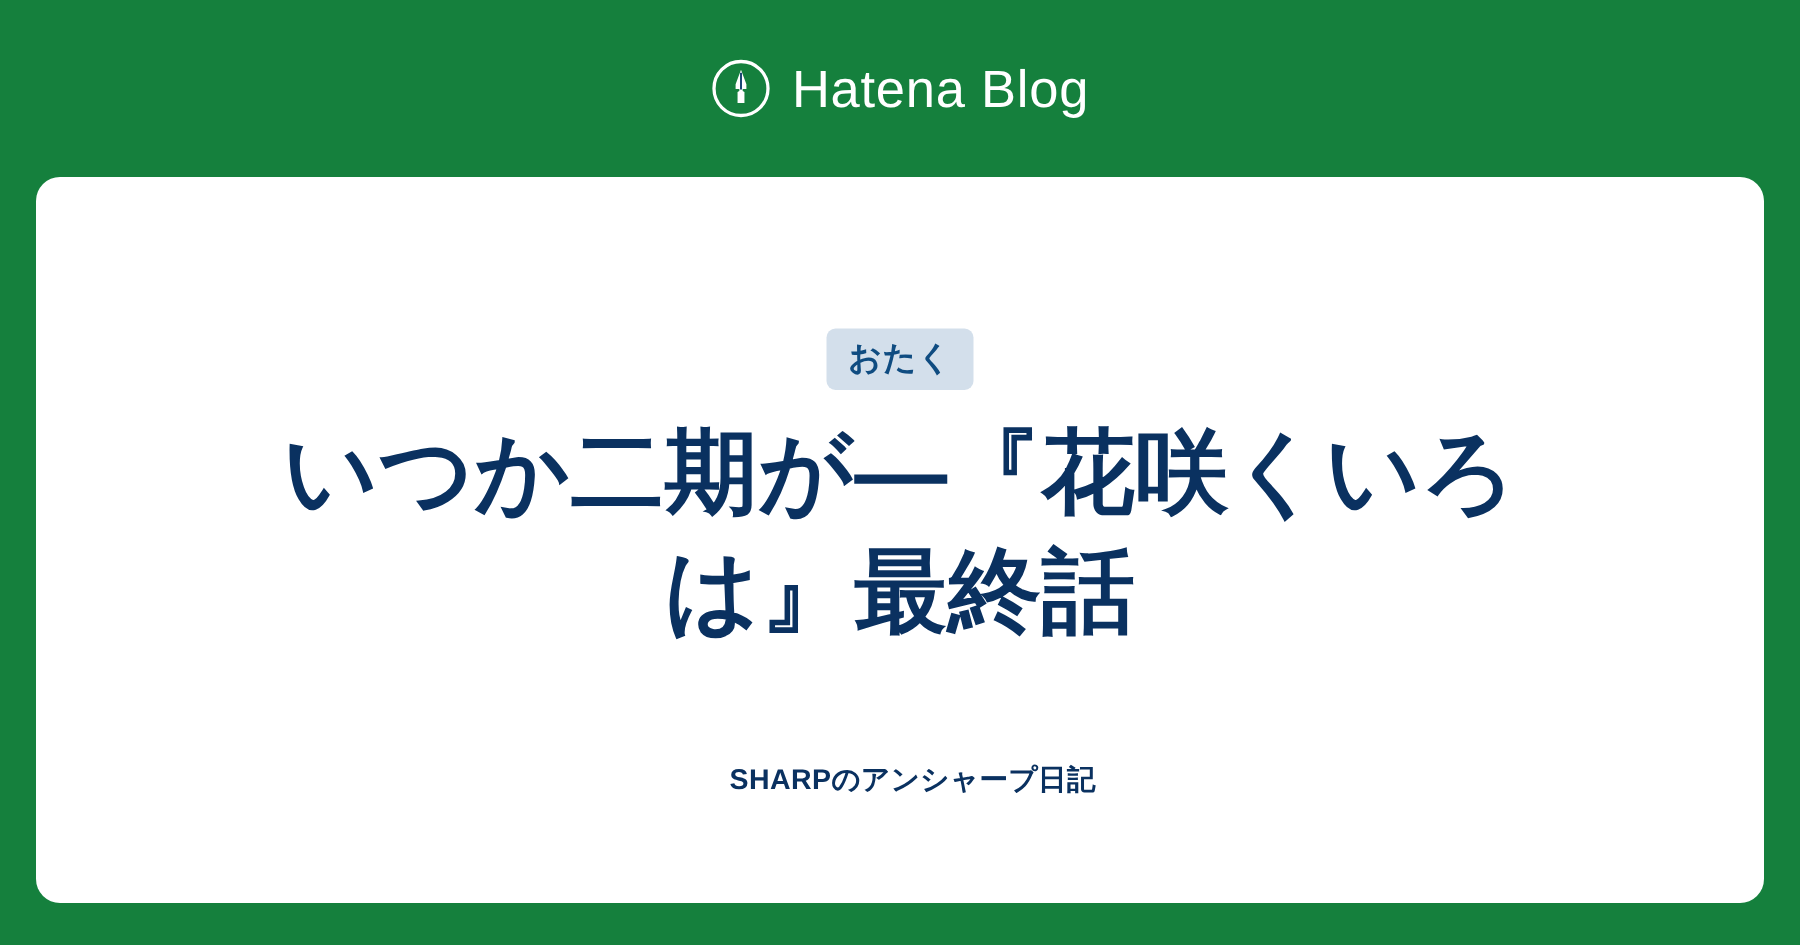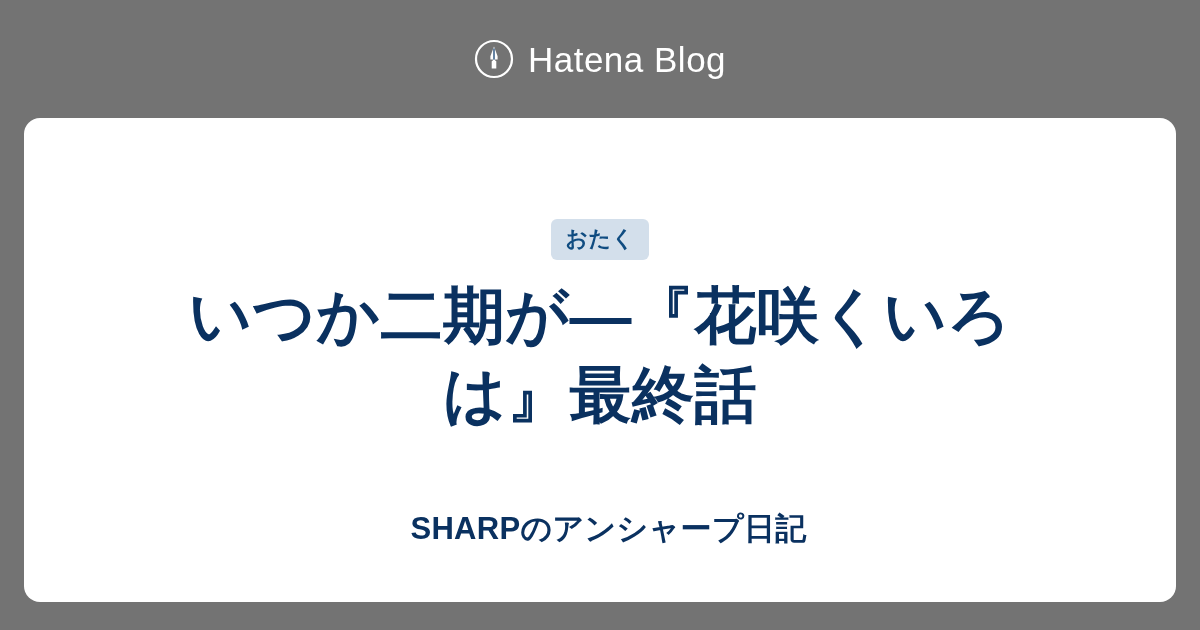--- a/index.html
+++ b/index.html
@@ -13,21 +13,21 @@
     overflow: hidden;
     background: #033366;
     font-family: "Liberation Sans", "DejaVu Sans", sans-serif;
     -webkit-font-smoothing: antialiased;
   }
 
   #ogp-card {
     position: relative;
     width: 1200px;
     height: 630px;
-    background: #737373;
+    background: #15803d;
     box-sizing: border-box;
   }
 
   
   .brand-header {
     position: absolute;
     top: 0;
     left: 0;
     width: 1200px;
     height: 118px;
@@ -98,21 +98,21 @@
   }
 
   
   .blog-name {
     position: absolute;
     left: 17px;
     right: 0;
     top: 392px;
     margin: 0;
     color: #0a3160;
-    font-size: 31px;
+    font-size: 19px;
     font-weight: 700;
     line-height: 1.2;
     text-align: center;
     letter-spacing: 0.3px;
   }
 </style>
 </head>
 <body>
 
 <div id="ogp-card">

